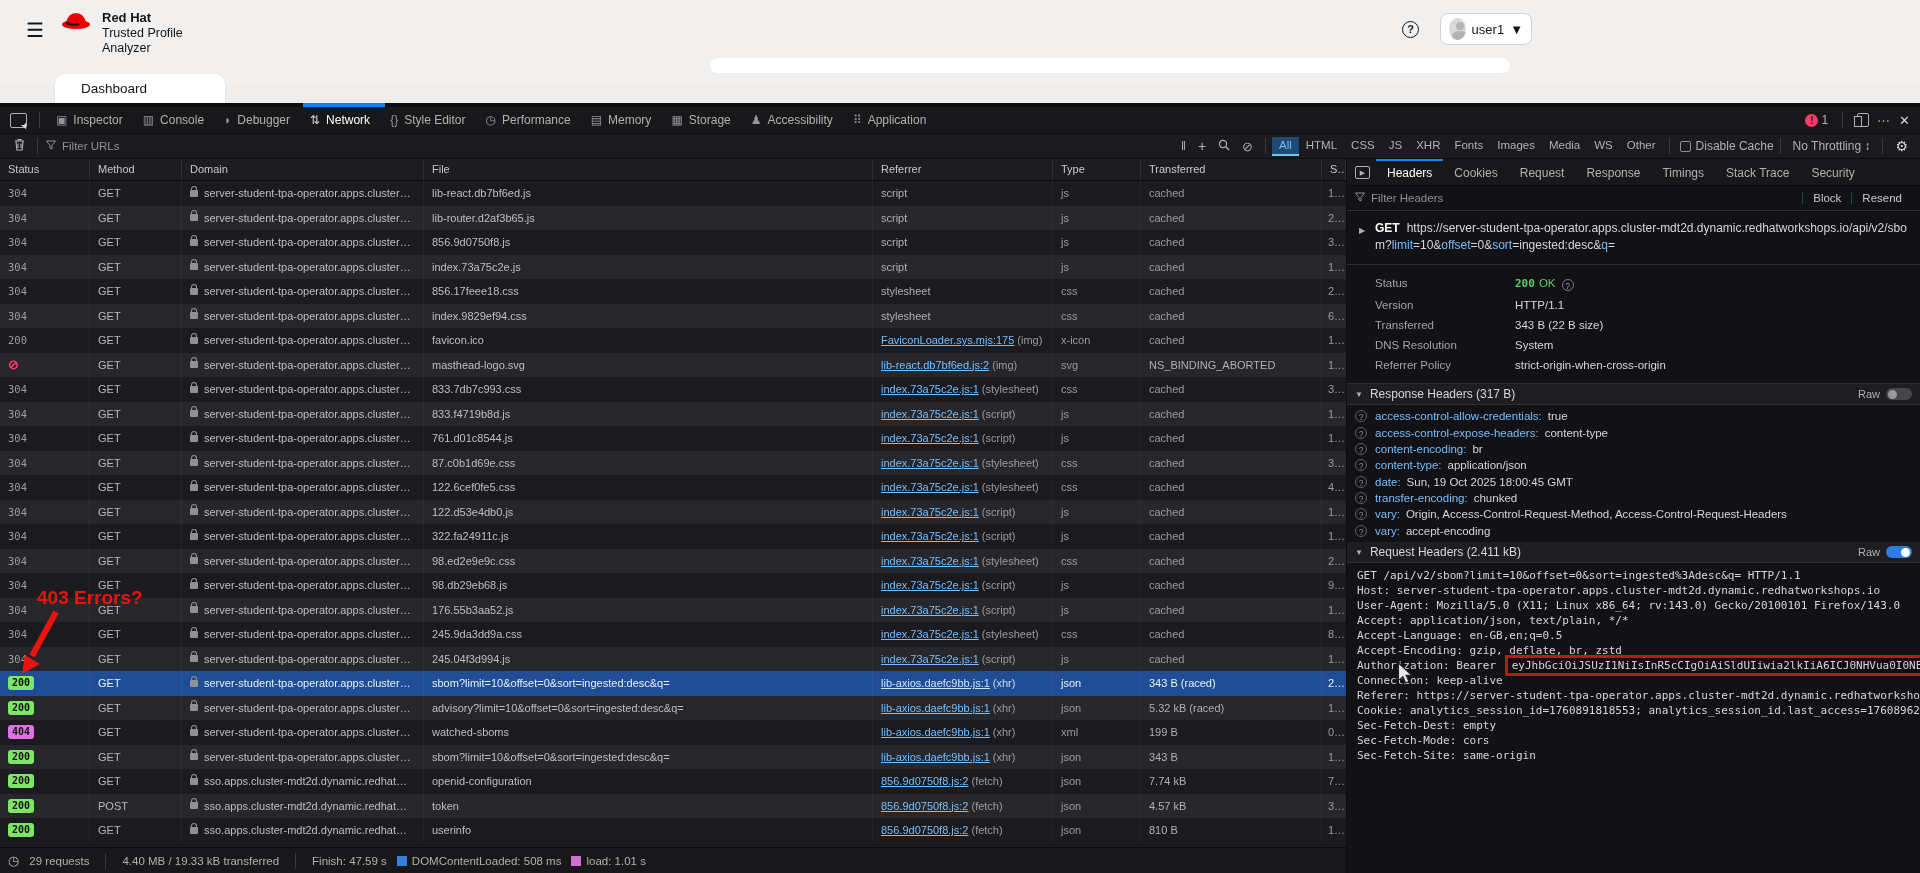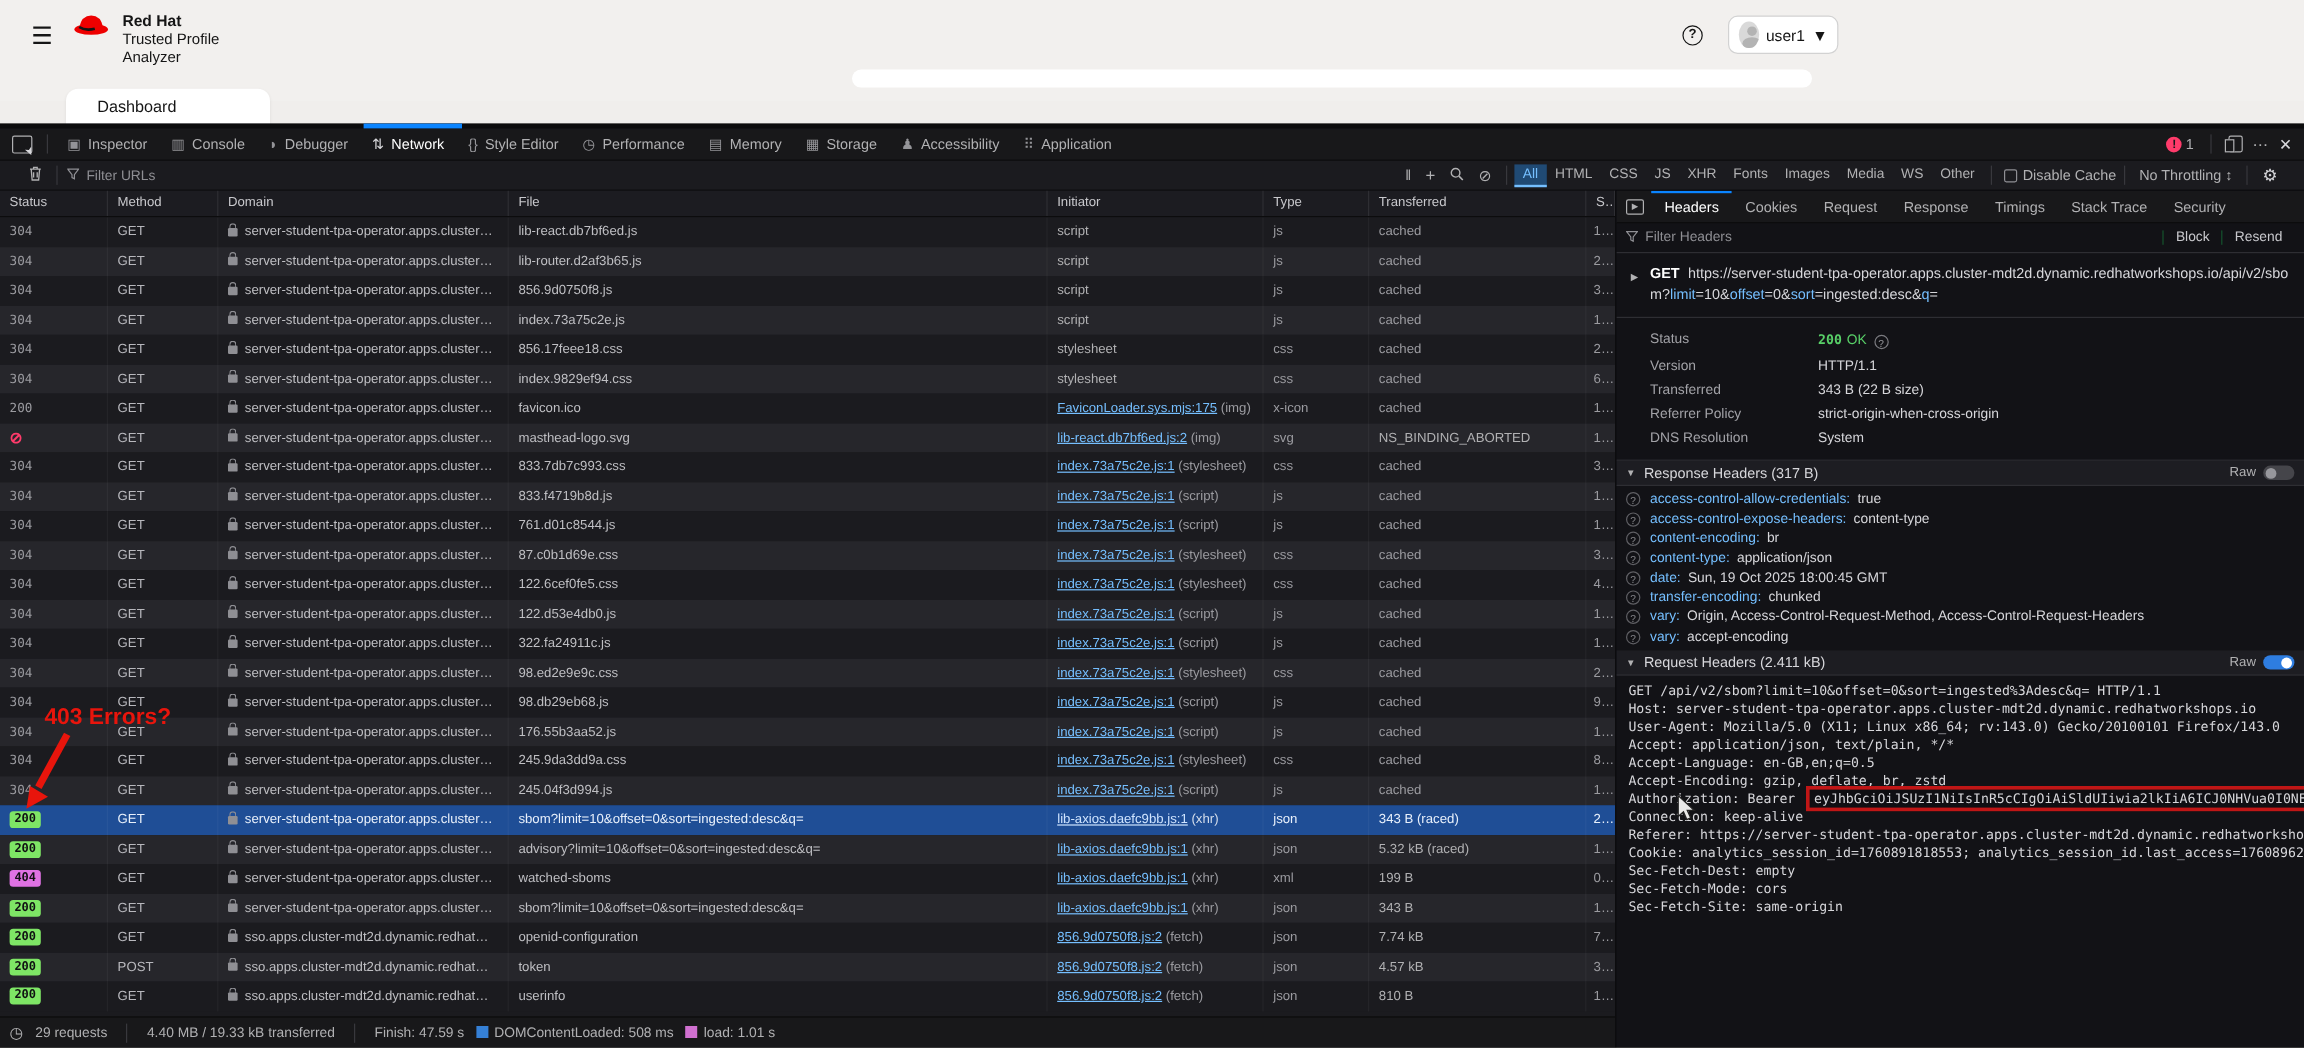--- a/index.html
+++ b/index.html
@@ -47,21 +47,21 @@
   .dt-toolbar-right { margin-left:auto; display:flex; align-items:center; gap:8px; padding-right:4px; }
   .err-badge { display:flex; align-items:center; gap:3px; }
   .err-dot { width:13px; height:13px; border-radius:50%; background:#ff3b6b; color:#18181a; font-weight:bold;
              font-size:10px; text-align:center; line-height:13px; }
   .resp-icon { width:12px; height:14px; border:1.4px solid #b1b1b3; border-radius:2px; position:relative; }
   .resp-icon:before { content:""; position:absolute; left:-4px; top:2px; width:6px; height:9px; border:1.4px solid #b1b1b3; background:#18181a; }
   .meatball { letter-spacing:1px; font-size:13px; }
   .close-x { font-size:13px; color:#d7d7db; }
 
   .dt-netbar { height:25px; flex:none; display:flex; align-items:center; background:#1b1b1f;
-               border-bottom:1px solid #0c0c0d; padding:0 18px; }
+               border-bottom:1px solid #0c0c0d; padding:0 8px; }
   .icon-btn { color:#b1b1b3; font-size:12px; padding:0 6px; cursor:pointer; }
   .filter-url { color:#8f8f94; font-size:11.5px; margin-left:2px; flex:1; }
   .funnel { display:inline-block; margin-right:6px; }
   .type-filter { padding:2px 7px 3px; cursor:pointer; color:#b1b1b3; font-size:11.5px; border-bottom:2px solid transparent; }
   .type-filter.active { color:#75bfff; border-bottom-color:#75bfff; background:#204a74; }
   .cachebox { width:11px; height:11px; border:1px solid #8f8f94; border-radius:2px; margin:0 5px 0 4px; }
   .throttle { padding:0 6px; white-space:nowrap; }
   .gear { color:#d7d7db; font-size:14px; padding:0 4px 0 6px; }
 
   
@@ -294,21 +294,21 @@
       <span class="gear">⚙</span>
     </div>
 
     <div class="dt-main">
       <div class="net-table">
         <div class="net-header" id="net-header">
             <div class="hc c-status">Status</div>
             <div class="hc c-method">Method</div>
             <div class="hc c-domain">Domain</div>
             <div class="hc c-file">File</div>
-            <div class="hc c-init">Initiator</div>
+            <div class="hc c-init">Referrer</div>
             <div class="hc c-type">Type</div>
             <div class="hc c-transf">Transferred</div>
             <div class="hc c-size">S…</div>
           </div>
         <div class="net-rows" id="net-rows">
             <div class="net-row">
               <div class="cell c-status">
                 <span class="st-gray">304</span>
               </div>
               <div class="cell c-method">GET</div>
@@ -890,26 +890,26 @@
             </div>
             <div class="sum-row">
               <span class="sum-label">Version</span>
               <span class="sum-value">HTTP/1.1</span>
             </div>
             <div class="sum-row">
               <span class="sum-label">Transferred</span>
               <span class="sum-value">343 B (22 B size)</span>
             </div>
             <div class="sum-row">
+              <span class="sum-label">DNS Resolution</span>
+              <span class="sum-value">System</span>
+            </div>
+            <div class="sum-row">
               <span class="sum-label">Referrer Policy</span>
               <span class="sum-value">strict-origin-when-cross-origin</span>
-            </div>
-            <div class="sum-row">
-              <span class="sum-label">DNS Resolution</span>
-              <span class="sum-value">System</span>
             </div>
           </div>
 
         <div class="sec-head">
           <span class="tri">▼</span>
           <span>Response Headers (317 B)</span>
           <span class="raw-wrap">
             <span>Raw</span>
             <span class="toggle">
                 <span class="knob"></span>

